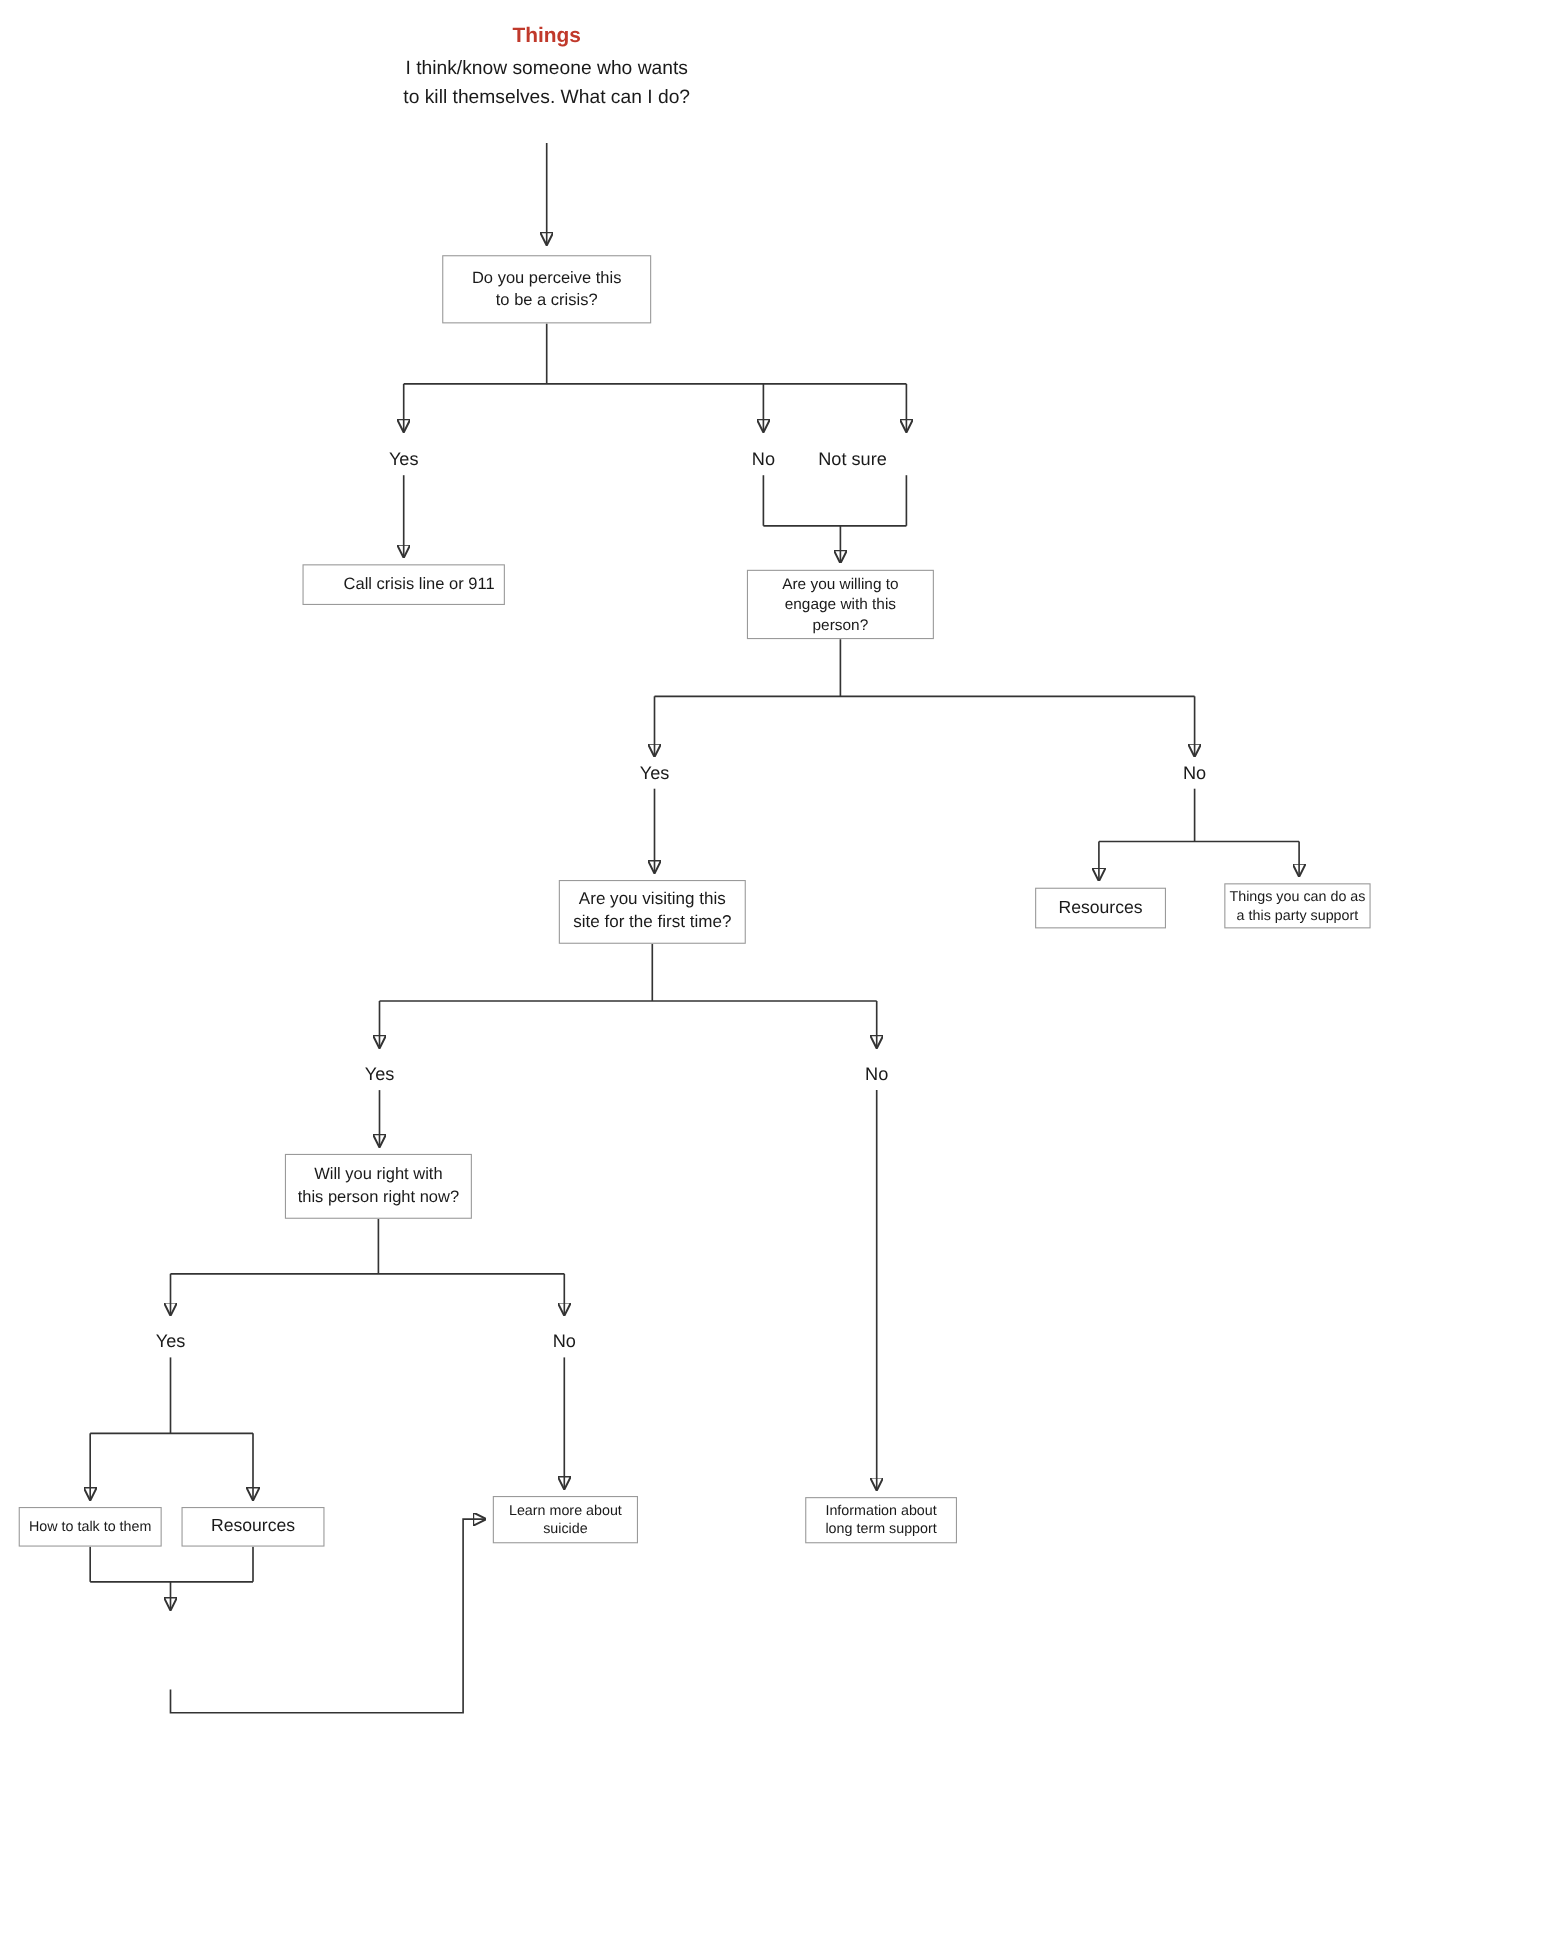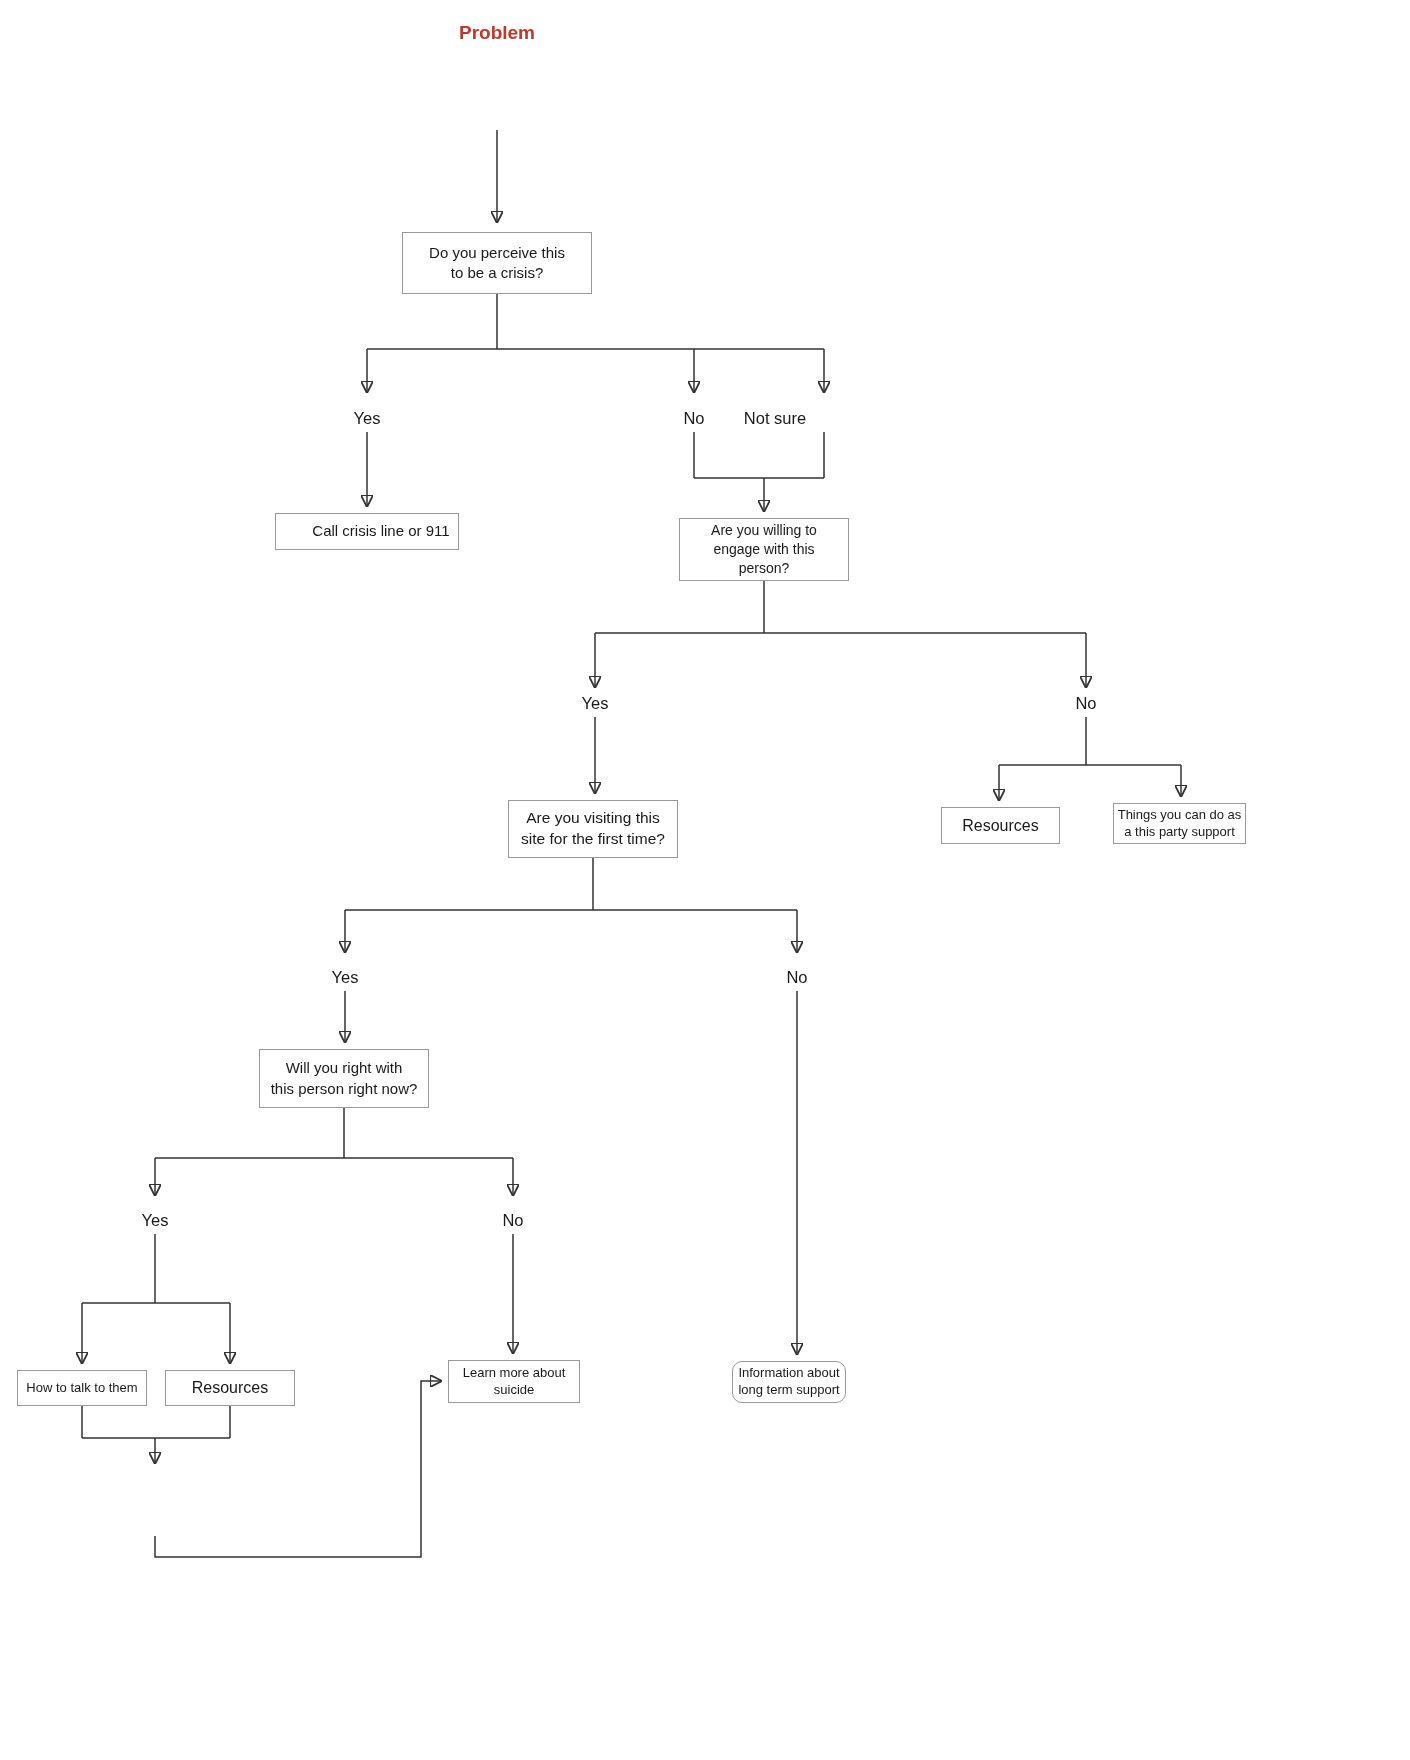--- a/index.html
+++ b/index.html
@@ -41,21 +41,21 @@
   #n-crisis      {left:402px;top:232px;width:190px;height:62px;}
   #n-call        {left:275px;top:513px;width:184px;height:37px;padding-left:28px;}
   #n-willing     {left:679px;top:518px;width:170px;height:63px;font-size:14px;}
   #n-first       {left:508px;top:800px;width:170px;height:58px;font-size:15.5px;}
   #n-resources-r {left:941px;top:807px;width:119px;height:37px;font-size:16px;}
   #n-third       {left:1113px;top:803px;width:133px;height:41px;}
   #n-engage      {left:259px;top:1049px;width:170px;height:59px;}
   #n-howtalk     {left:17px;top:1370px;width:130px;height:36px;}
   #n-resources-l {left:165px;top:1370px;width:130px;height:36px;font-size:16px;}
   #n-learn       {left:448px;top:1360px;width:132px;height:43px;}
-  #n-longterm    {left:732px;top:1361px;width:114px;height:42px;border-radius:10px;}
+  #n-longterm    {left:732px;top:1361px;width:138px;height:42px;}
   #n-whatelse    {left:70px;top:1470px;width:170px;height:66px;font-size:16.5px;}
 
   
   #l-crisis-yes   {left:367px;top:409px;}
   #l-crisis-no    {left:694px;top:409px;}
   #l-crisis-ns    {left:775px;top:409px;}
   #l-willing-yes  {left:595px;top:694px;}
   #l-willing-no   {left:1086px;top:694px;}
   #l-first-yes    {left:345px;top:968px;}
   #l-first-no     {left:797px;top:968px;}
@@ -123,21 +123,23 @@
     <path d="M513,1234 V1353" marker-end="url(#arrow)"></path>
 
     <path d="M82,1406 V1438"></path>
     <path d="M230,1406 V1438"></path>
     <path d="M82,1438 H230"></path>
     <path d="M155,1438 V1463" marker-end="url(#arrow)"></path>
 
     <path d="M155,1536 V1557 H421 V1381 H441" marker-end="url(#arrow)"></path>
   </svg>
 
-  <div class="title">Problem</div>
+  <div class="title">Things</div>
+  <div class="question">I think/know someone who wants
+to kill themselves. What can I do?</div>
 
   <div class="node" id="n-crisis">Do you perceive this
 to be a crisis?</div>
   <div class="node" id="n-call">Call crisis line or 911</div>
   <div class="node" id="n-willing">Are you willing to
 engage with this
 person?</div>
   <div class="node" id="n-first">Are you visiting this
 site for the first time?</div>
   <div class="node" id="n-resources-r">Resources</div>

